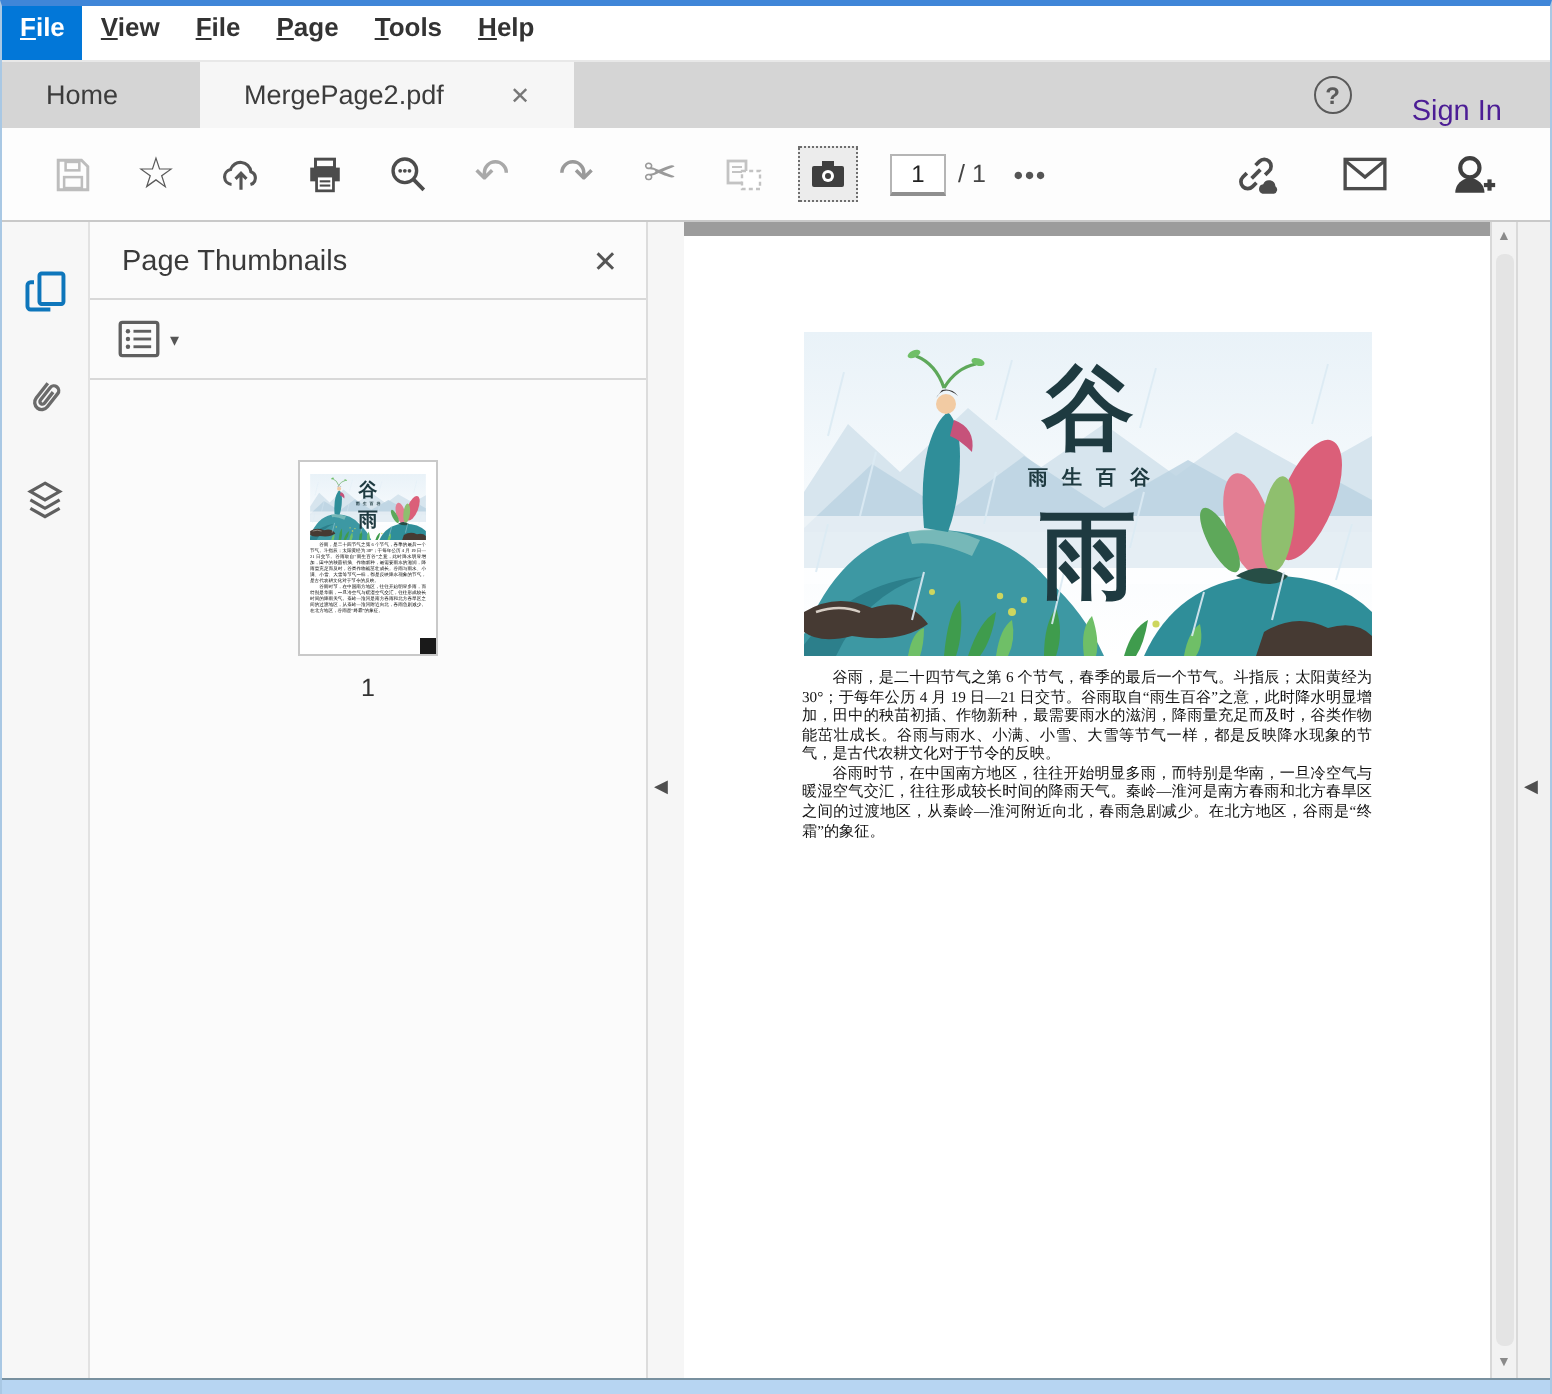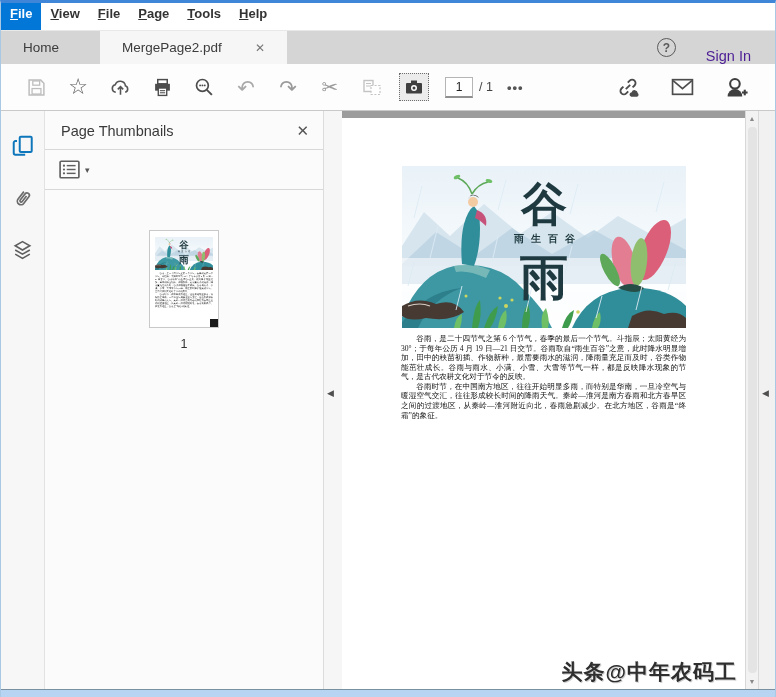--- a/index.html
+++ b/index.html
@@ -332,21 +332,20 @@
     <div class="docarea">
       <div class="doc-page">
         <svg class="banner">
             <use href="#banner-art"></use>
           </svg>
         <div class="doc-text">
           <p>谷雨，是二十四节气之第 6 个节气，春季的最后一个节气。斗指辰；太阳黄经为 30°；于每年公历 4 月 19 日—21 日交节。谷雨取自“雨生百谷”之意，此时降水明显增加，田中的秧苗初插、作物新种，最需要雨水的滋润，降雨量充足而及时，谷类作物能茁壮成长。谷雨与雨水、小满、小雪、大雪等节气一样，都是反映降水现象的节气，是古代农耕文化对于节令的反映。</p>
           <p>谷雨时节，在中国南方地区，往往开始明显多雨，而特别是华南，一旦冷空气与暖湿空气交汇，往往形成较长时间的降雨天气。秦岭—淮河是南方春雨和北方春旱区之间的过渡地区，从秦岭—淮河附近向北，春雨急剧减少。在北方地区，谷雨是“终霜”的象征。</p>
         </div>
       </div>
-      <div class="watermark">头条@中年农码工</div>
     </div>
 
     <div class="scrollbar">
       <span class="scroll-arrow">▲</span>
       <span class="scroll-thumb"></span>
       <span class="scroll-arrow">▼</span>
     </div>
 
     <div class="rightstrip">
       <span class="collapse-arrow">◀</span>

